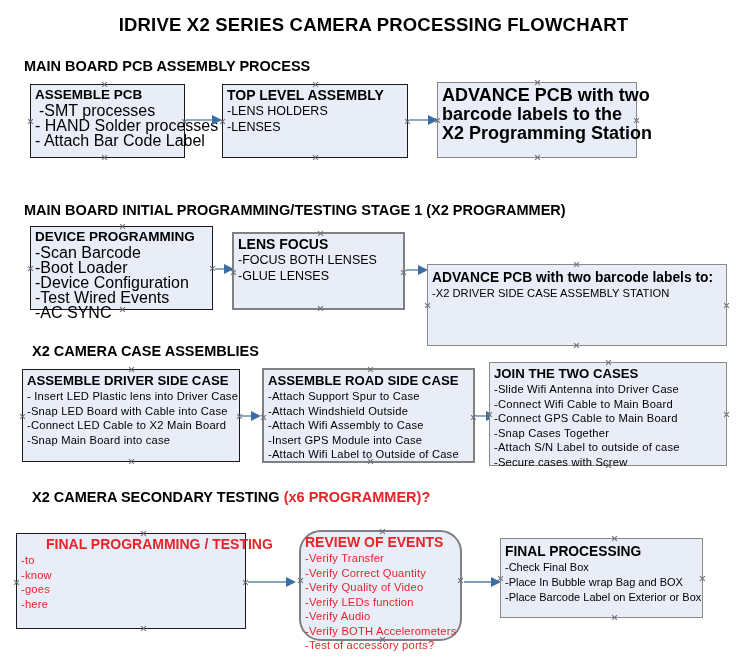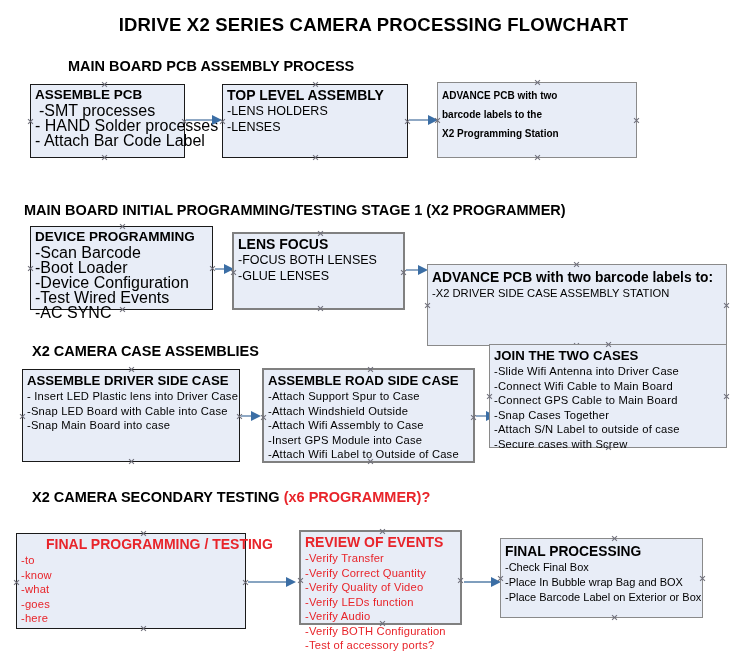--- a/index.html
+++ b/index.html
@@ -78,21 +78,21 @@
 
   .t-md .box-head  { font-size: 14px;   line-height: 17px; }
   .t-md .box-line  { font-size: 12.5px; line-height: 15.5px; }
 
   .t-lg .box-head  { font-size: 13.8px; line-height: 17px; }
   .t-lg .box-line  { font-size: 11px; line-height: 15.2px; }
 
   .t-wide .box-head { font-size: 13.2px; line-height: 17px; }
   .t-wide .box-line { font-size: 11.2px; line-height: 14.5px; letter-spacing:0.2px; }
 
-  .head-bold-body .box-line { font-weight: bold; font-size: 10px; line-height: 19px; }
+  .head-bold-body .box-line { font-weight: bold; font-size: 18px; line-height: 19px; }
 
   
   .handle {
     position: absolute;
     width: 7px;
     height: 7px;
     pointer-events: none;
   }
   .handle::before, .handle::after {
     content: "";
@@ -108,21 +108,21 @@
   
   .arrow-svg { position: absolute; overflow: visible; }
 </style>
 </head>
 <body>
 
 <div id="canvas">
 
   <div class="abs main-title">IDRIVE X2  SERIES CAMERA PROCESSING FLOWCHART</div>
 
-  <div class="abs section-title" style="left:24px; top:58px;margin-left:44px;">
+  <div class="abs section-title" style="left:24px; top:58px;">
     <span>MAIN BOARD PCB ASSEMBLY PROCESS</span>
   </div>
 
   <div class="abs flow-box b-black t-sm" style="left:30px; top:84px; width:155px; height:74px;">
     <div class="box-inner">
       <div class="box-head">ASSEMBLE PCB</div>
       <div class="box-line" style="padding-left:4px;">-SMT processes</div>
       <div class="box-line">- HAND Solder processes</div>
       <div class="box-line">- Attach Bar Code Label</div>
     </div>
@@ -220,20 +220,21 @@
 
   <div class="abs section-title" style="left:32px; top:343px;">
     <span>X2 CAMERA CASE ASSEMBLIES</span>
   </div>
 
   <div class="abs flow-box b-black t-wide" style="left:22px; top:369px; width:218px; height:93px;">
     <div class="box-inner">
       <div class="box-head">ASSEMBLE DRIVER SIDE CASE</div>
       <div class="box-line">- Insert LED Plastic lens into Driver Case</div>
       <div class="box-line">-Snap LED Board with Cable into Case</div>
+      <div class="box-line">-Connect LED Cable to X2 Main Board</div>
       <div class="box-line">-Snap Main Board into case</div>
     </div>
     <span class="handle" style="left:105px; top:-4px;"></span>
     <span class="handle" style="left:105px; bottom:-4px;"></span>
     <span class="handle" style="left:-4px; top:43px;"></span>
     <span class="handle" style="right:-4px; top:43px;"></span>
   </div>
 
   <svg class="arrow-svg" style="left:241px; top:409px;" width="22" height="14">
     <line x1="0" y1="7" x2="11" y2="7" stroke="#8fa8c4" stroke-width="2"></line>
@@ -253,21 +254,21 @@
     <span class="handle" style="left:103px; bottom:-4px;"></span>
     <span class="handle" style="left:-4px; top:44px;"></span>
     <span class="handle" style="right:-4px; top:44px;"></span>
   </div>
 
   <svg class="arrow-svg" style="left:476px; top:409px;" width="22" height="14">
     <line x1="0" y1="7" x2="11" y2="7" stroke="#8fa8c4" stroke-width="2"></line>
     <path d="M10,2 L20,7 L10,12 Z" fill="#3b6ea5"></path>
   </svg>
 
-  <div class="abs flow-box b-thin t-wide" style="left:489px; top:344px; width:238px; height:104px;">
+  <div class="abs flow-box b-thin t-wide" style="left:489px; top:362px; width:238px; height:104px;">
     <div class="box-inner">
       <div class="box-head">JOIN THE TWO CASES</div>
       <div class="box-line">-Slide Wifi Antenna into Driver Case</div>
       <div class="box-line">-Connect Wifi Cable to Main Board</div>
       <div class="box-line">-Connect GPS Cable to Main Board</div>
       <div class="box-line">-Snap Cases Together</div>
       <div class="box-line">-Attach S/N Label to outside of case</div>
       <div class="box-line">-Secure cases with Screw</div>
     </div>
     <span class="handle" style="left:115px; top:-4px;"></span>
@@ -278,44 +279,43 @@
 
   <div class="abs section-title" style="left:32px; top:489px;">
     <span>X2 CAMERA SECONDARY TESTING </span><span class="red-note">(x6 PROGRAMMER)?</span>
   </div>
 
   <div class="abs flow-box b-black t-wide" style="left:16px; top:533px; width:230px; height:96px;">
     <div class="box-inner">
       <div class="box-head red" style="font-size:14px;padding-left:25px;">FINAL PROGRAMMING / TESTING</div>
       <div class="box-line red">-to</div>
       <div class="box-line red">-know</div>
-      <div class="box-line red">-what</div>
       <div class="box-line red">-goes</div>
       <div class="box-line red">-here</div>
     </div>
     <span class="handle" style="left:123px; top:-4px;"></span>
     <span class="handle" style="left:123px; bottom:-4px;"></span>
     <span class="handle" style="left:-4px; top:45px;"></span>
     <span class="handle" style="right:-4px; top:45px;"></span>
   </div>
 
   <svg class="arrow-svg" style="left:248px; top:575px;" width="52" height="14">
     <line x1="0" y1="7" x2="39" y2="7" stroke="#5f86ad" stroke-width="1.6"></line>
     <path d="M38,2 L48,7 L38,12 Z" fill="#3b6ea5"></path>
   </svg>
 
-  <div class="abs flow-box b-gray t-wide" style="left:299px; top:530px; width:163px; height:95px;">
+  <div class="abs flow-box b-gray t-wide" style="left:299px; top:530px; width:163px; height:111px;border-radius:22px;">
     <div class="box-inner">
       <div class="box-head red" style="font-size:14px;">REVIEW OF EVENTS</div>
       <div class="box-line red">-Verify Transfer</div>
       <div class="box-line red">-Verify Correct Quantity</div>
       <div class="box-line red">-Verify Quality of Video</div>
       <div class="box-line red">-Verify LEDs function</div>
       <div class="box-line red">-Verify Audio</div>
-      <div class="box-line red">-Verify BOTH Configuration</div>
+      <div class="box-line red">-Verify BOTH Accelerometers</div>
       <div class="box-line red">-Test of accessory ports?</div>
     </div>
     <span class="handle" style="left:78px; top:-4px;"></span>
     <span class="handle" style="left:78px; bottom:-4px;"></span>
     <span class="handle" style="left:-4px; top:45px;"></span>
     <span class="handle" style="right:-4px; top:45px;"></span>
   </div>
 
   <svg class="arrow-svg" style="left:464px; top:575px;" width="40" height="14">
     <line x1="0" y1="7" x2="28" y2="7" stroke="#5f86ad" stroke-width="1.6"></line>

